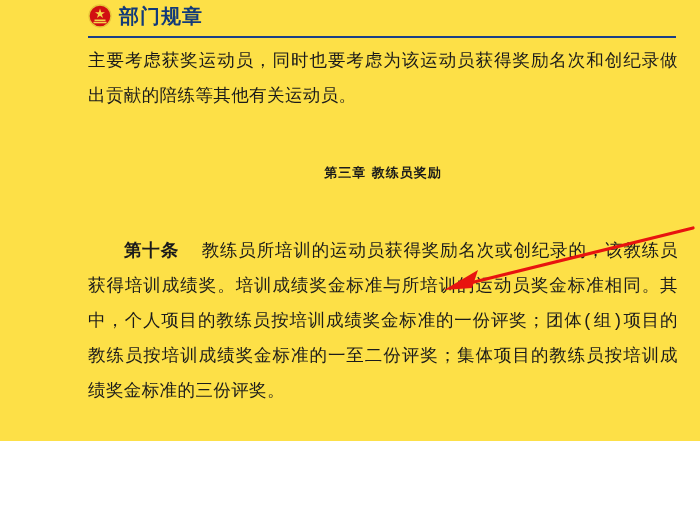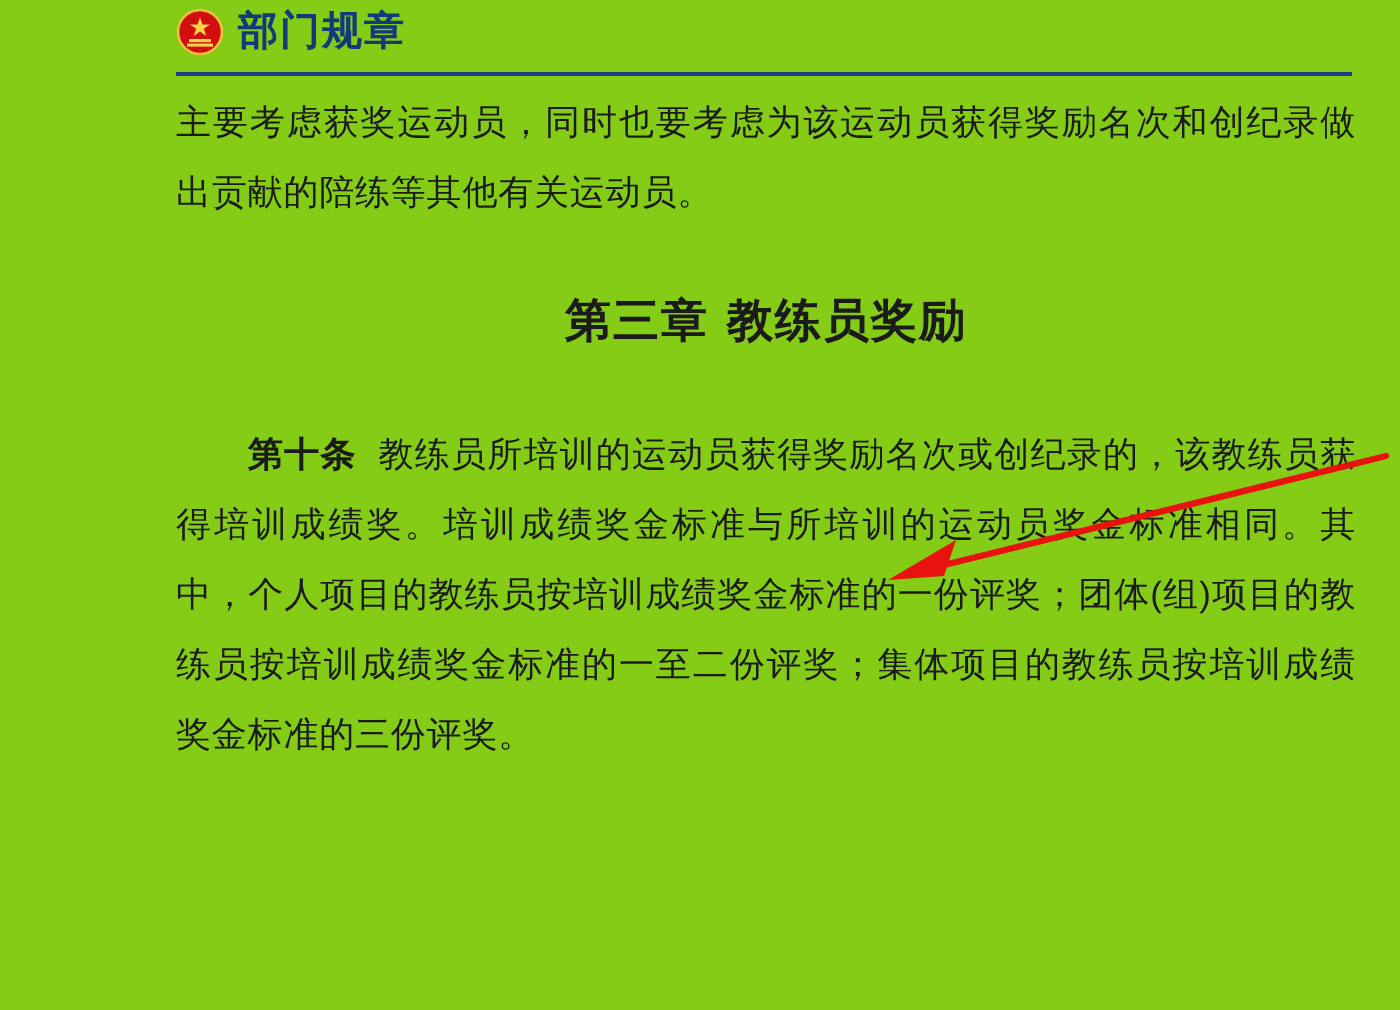--- a/index.html
+++ b/index.html
@@ -9,22 +9,22 @@
   body {
     width: 700px;
     height: 505px;
     background: #ffffff;
     font-family: "Liberation Sans", sans-serif;
     overflow: hidden;
   }
   .page {
     position: relative;
     width: 700px;
-    height: 505px;
-    background: #84cc16;
+    height: 441px;
+    background: #fde047;
     box-sizing: border-box;
   }
   
   .header {
     position: absolute;
     left: 88px;
     top: 4px;
     display: flex;
     align-items: center;
     gap: 7px;
@@ -54,40 +54,40 @@
   }
   
   .doc {
     position: absolute;
     left: 88px;
     top: 44px;
     width: 590px;
     color: #1b1b1b;
   }
   .para {
-    font-family: Liberation Sans, sans-serif;
+    font-family: Liberation Mono, monospace;
     font-size: 17.5px;
     line-height: 35px;
     text-align: justify;
     text-justify: inter-ideograph;
     letter-spacing: 0.4px;
     margin: 0;
   }
   .para.indent2 {
     text-indent: 36px;
   }
   .para .lead {
     font-weight: bold;
   }
   .chapter {
     font-family: "DejaVu Sans", sans-serif;
-    font-size: 23px;
+    font-size: 13px;
     font-weight: bold;
     text-align: center;
-    margin: 4px;
+    margin: 16px;
     line-height: 34px;
     letter-spacing: 1px;
   }
   .sp-1 { height: 26px; }
   .sp-2 { height: 28px; }
   .sp-3 { height: 6px; }
   
   .arrow {
     position: absolute;
     left: 438px;

